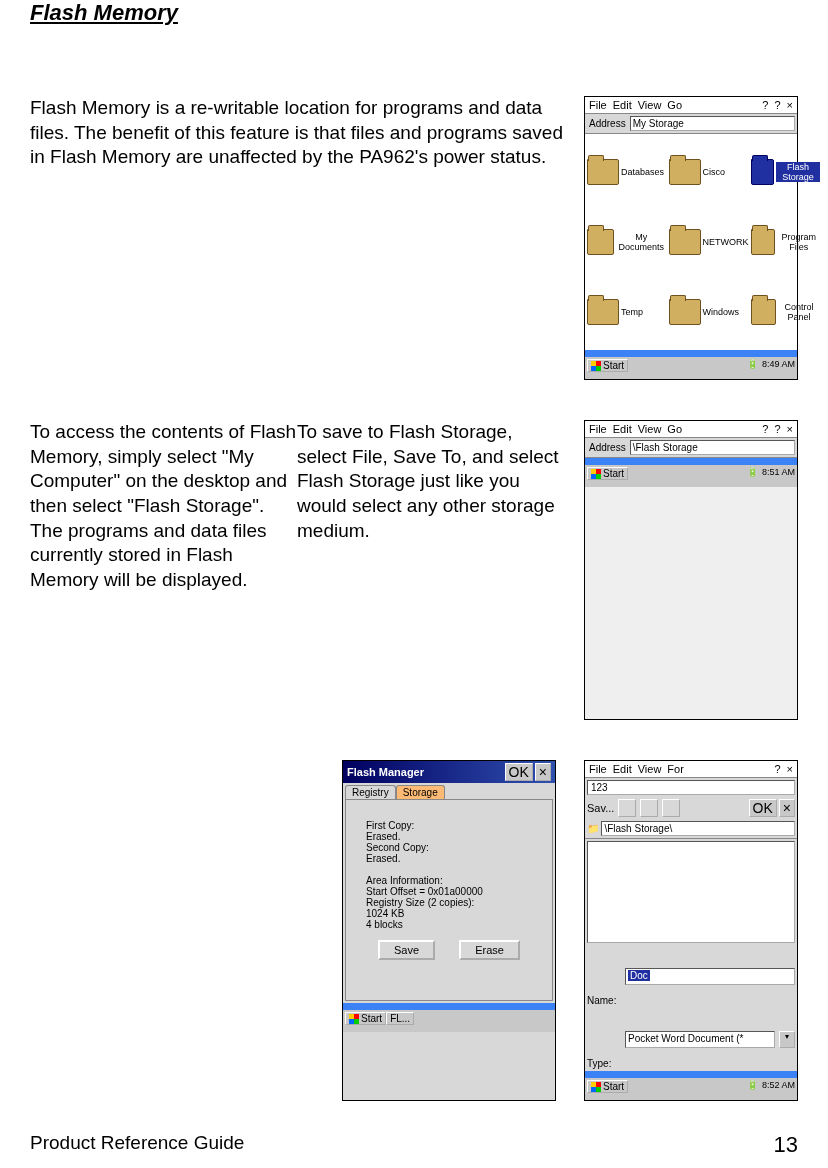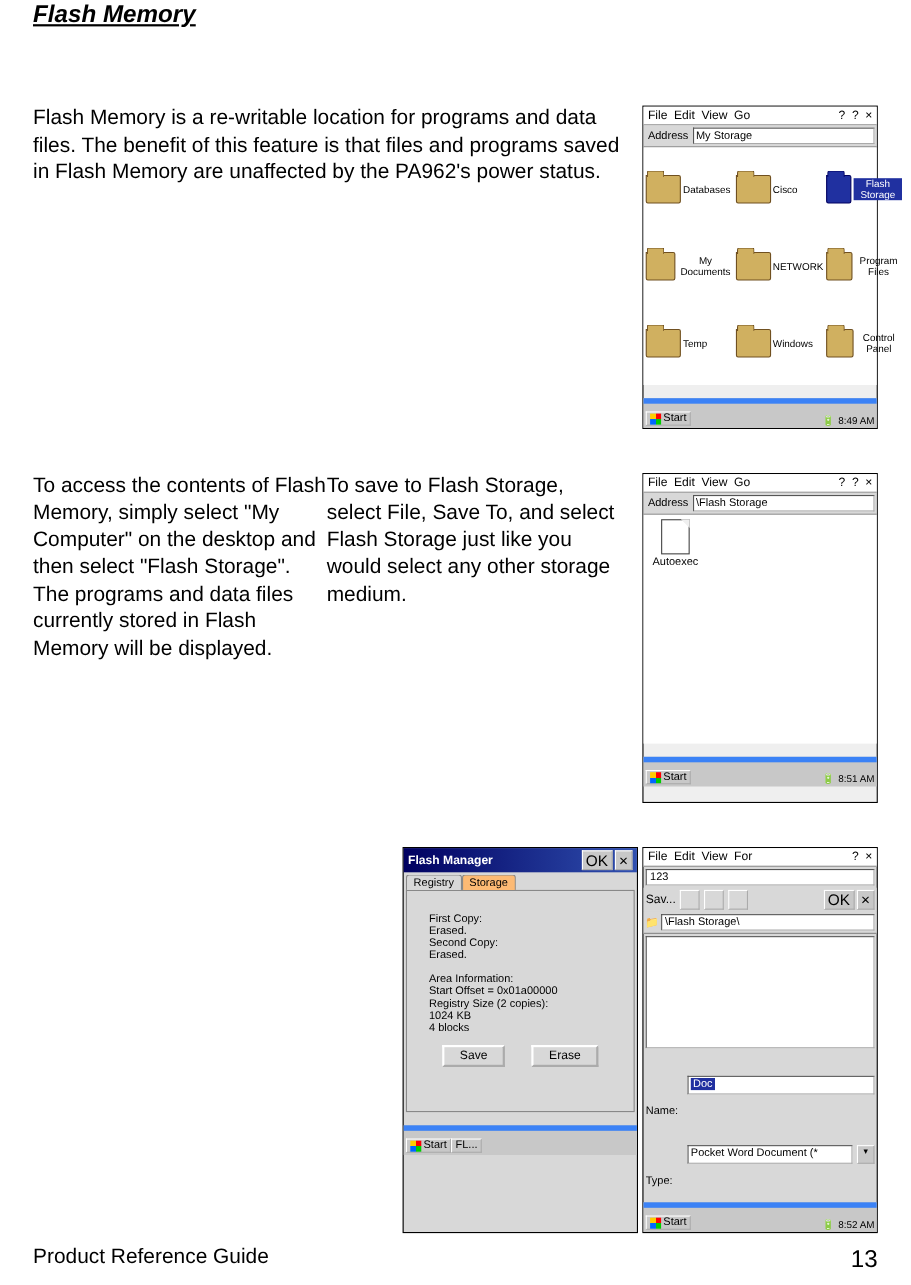--- a/index.html
+++ b/index.html
@@ -133,27 +133,26 @@
     background: #2030a0;
     border-color: #000060;
   }
   .sel-label {
     background: #2030a0;
     color: #fff;
     padding: 0 2px;
   }
   .taskbar {
     display: flex;
-    align-items: flex-end;
+    align-items: flex-start;
     background: #c8c8c8;
-    border-top: 5px solid #3b82f6;
+    border-top: 7px solid #3b82f6;
     font-size: 10px;
     padding: 2px;
     height: 18px;
-    margin-top: 12px;
   }
   .startbtn {
     background: #c8c8c8;
     border: 1px outset #fff;
     padding: 0 3px;
     display: flex;
     align-items: center;
     gap: 2px;
   }
   .winlogo {
@@ -198,21 +197,21 @@
   .docicon:before {
     content: "";
     position: absolute;
     right: -1px;
     top: -1px;
     border-top: 8px solid #efefef;
     border-left: 8px solid transparent;
   }
   .row3 {
     display: flex;
-    gap: 4px;
+    gap: 28px;
     margin-top: 40px;
     justify-content: flex-end;
     padding-right: 0;
   }
   .shot3 {
     width: 212px;
     border: 1px solid #000;
     background: #d8d8d8;
     font-family: "MS Sans Serif", Tahoma, sans-serif;
   }
@@ -428,26 +427,20 @@
         <span>Edit</span>
         <span>View</span>
         <span>Go</span>
         <span class="menuglyph">?</span>
         <span>?</span>
         <span>×</span>
       </div>
       <div class="addrbar">
         <span class="lbl">Address</span>
         <span class="val">\Flash Storage</span>
-      </div>
-      <div class="contentarea">
-        <div class="fileicon">
-          <div class="docicon"></div>
-          <span>Autoexec</span>
-        </div>
       </div>
       <div class="taskbar">
         <div class="startbtn">
             <div class="winlogo"></div>
             <span>Start</span>
           </div>
         <div class="tray">
             <span>🔋</span>
             <span>8:51 AM</span>
           </div>

